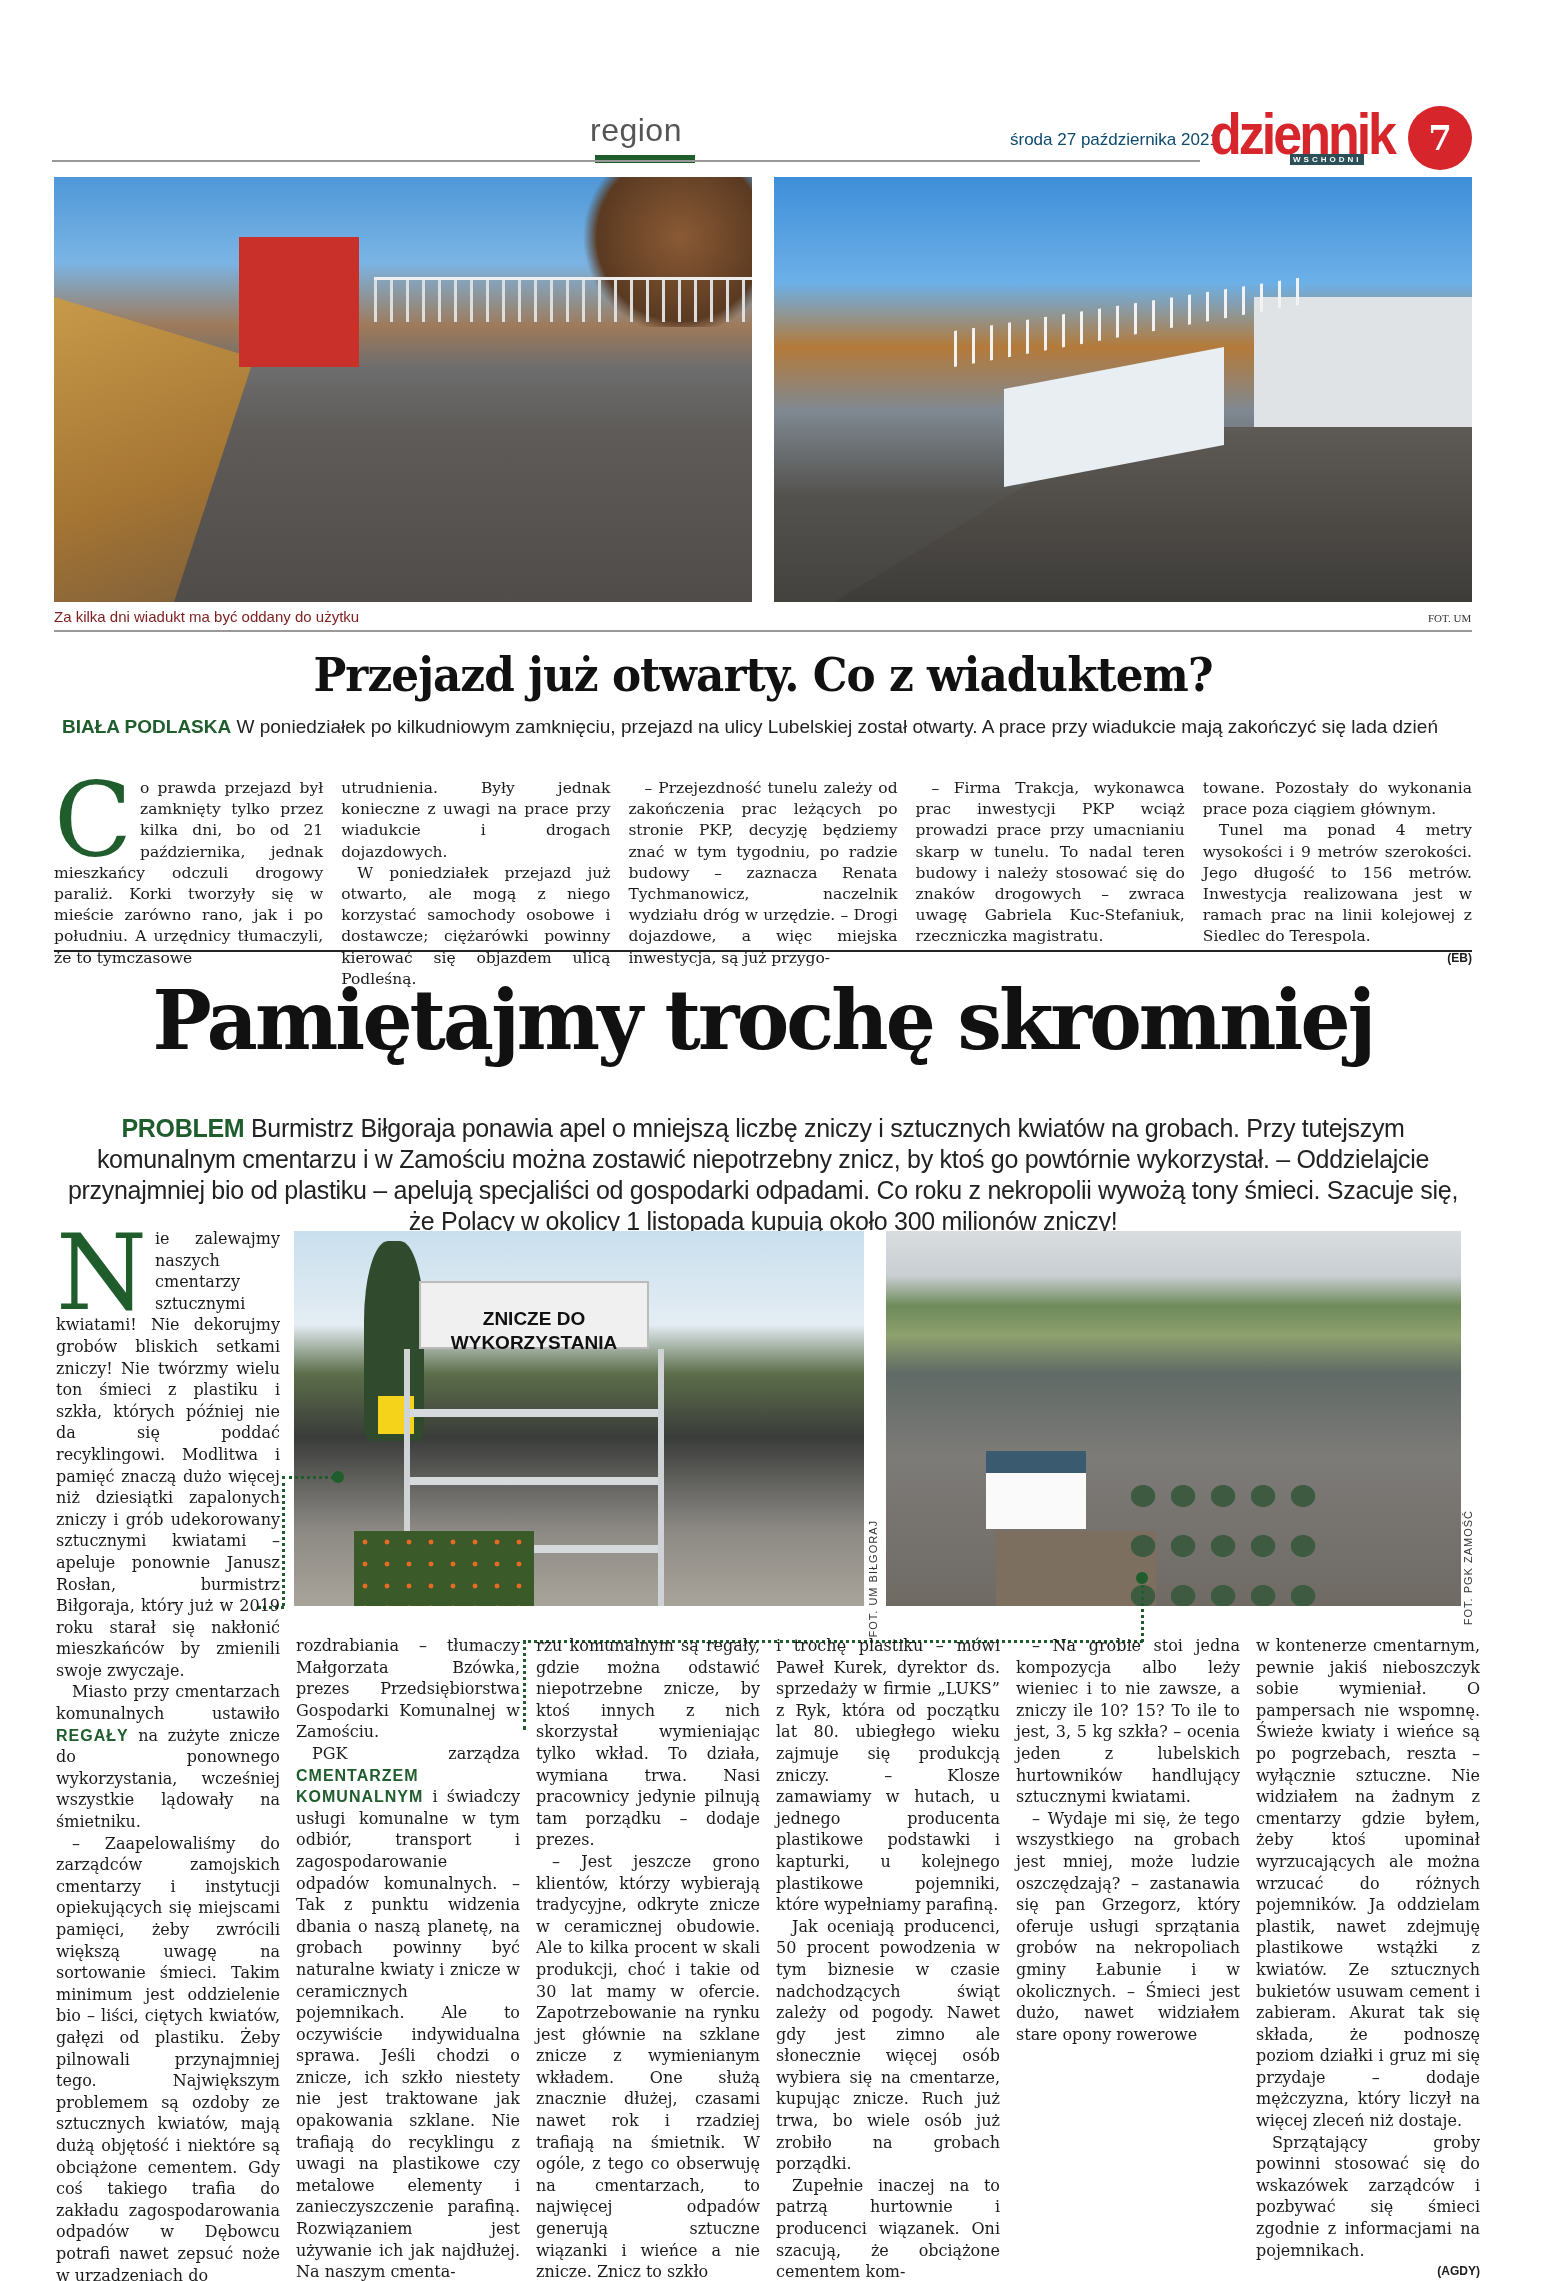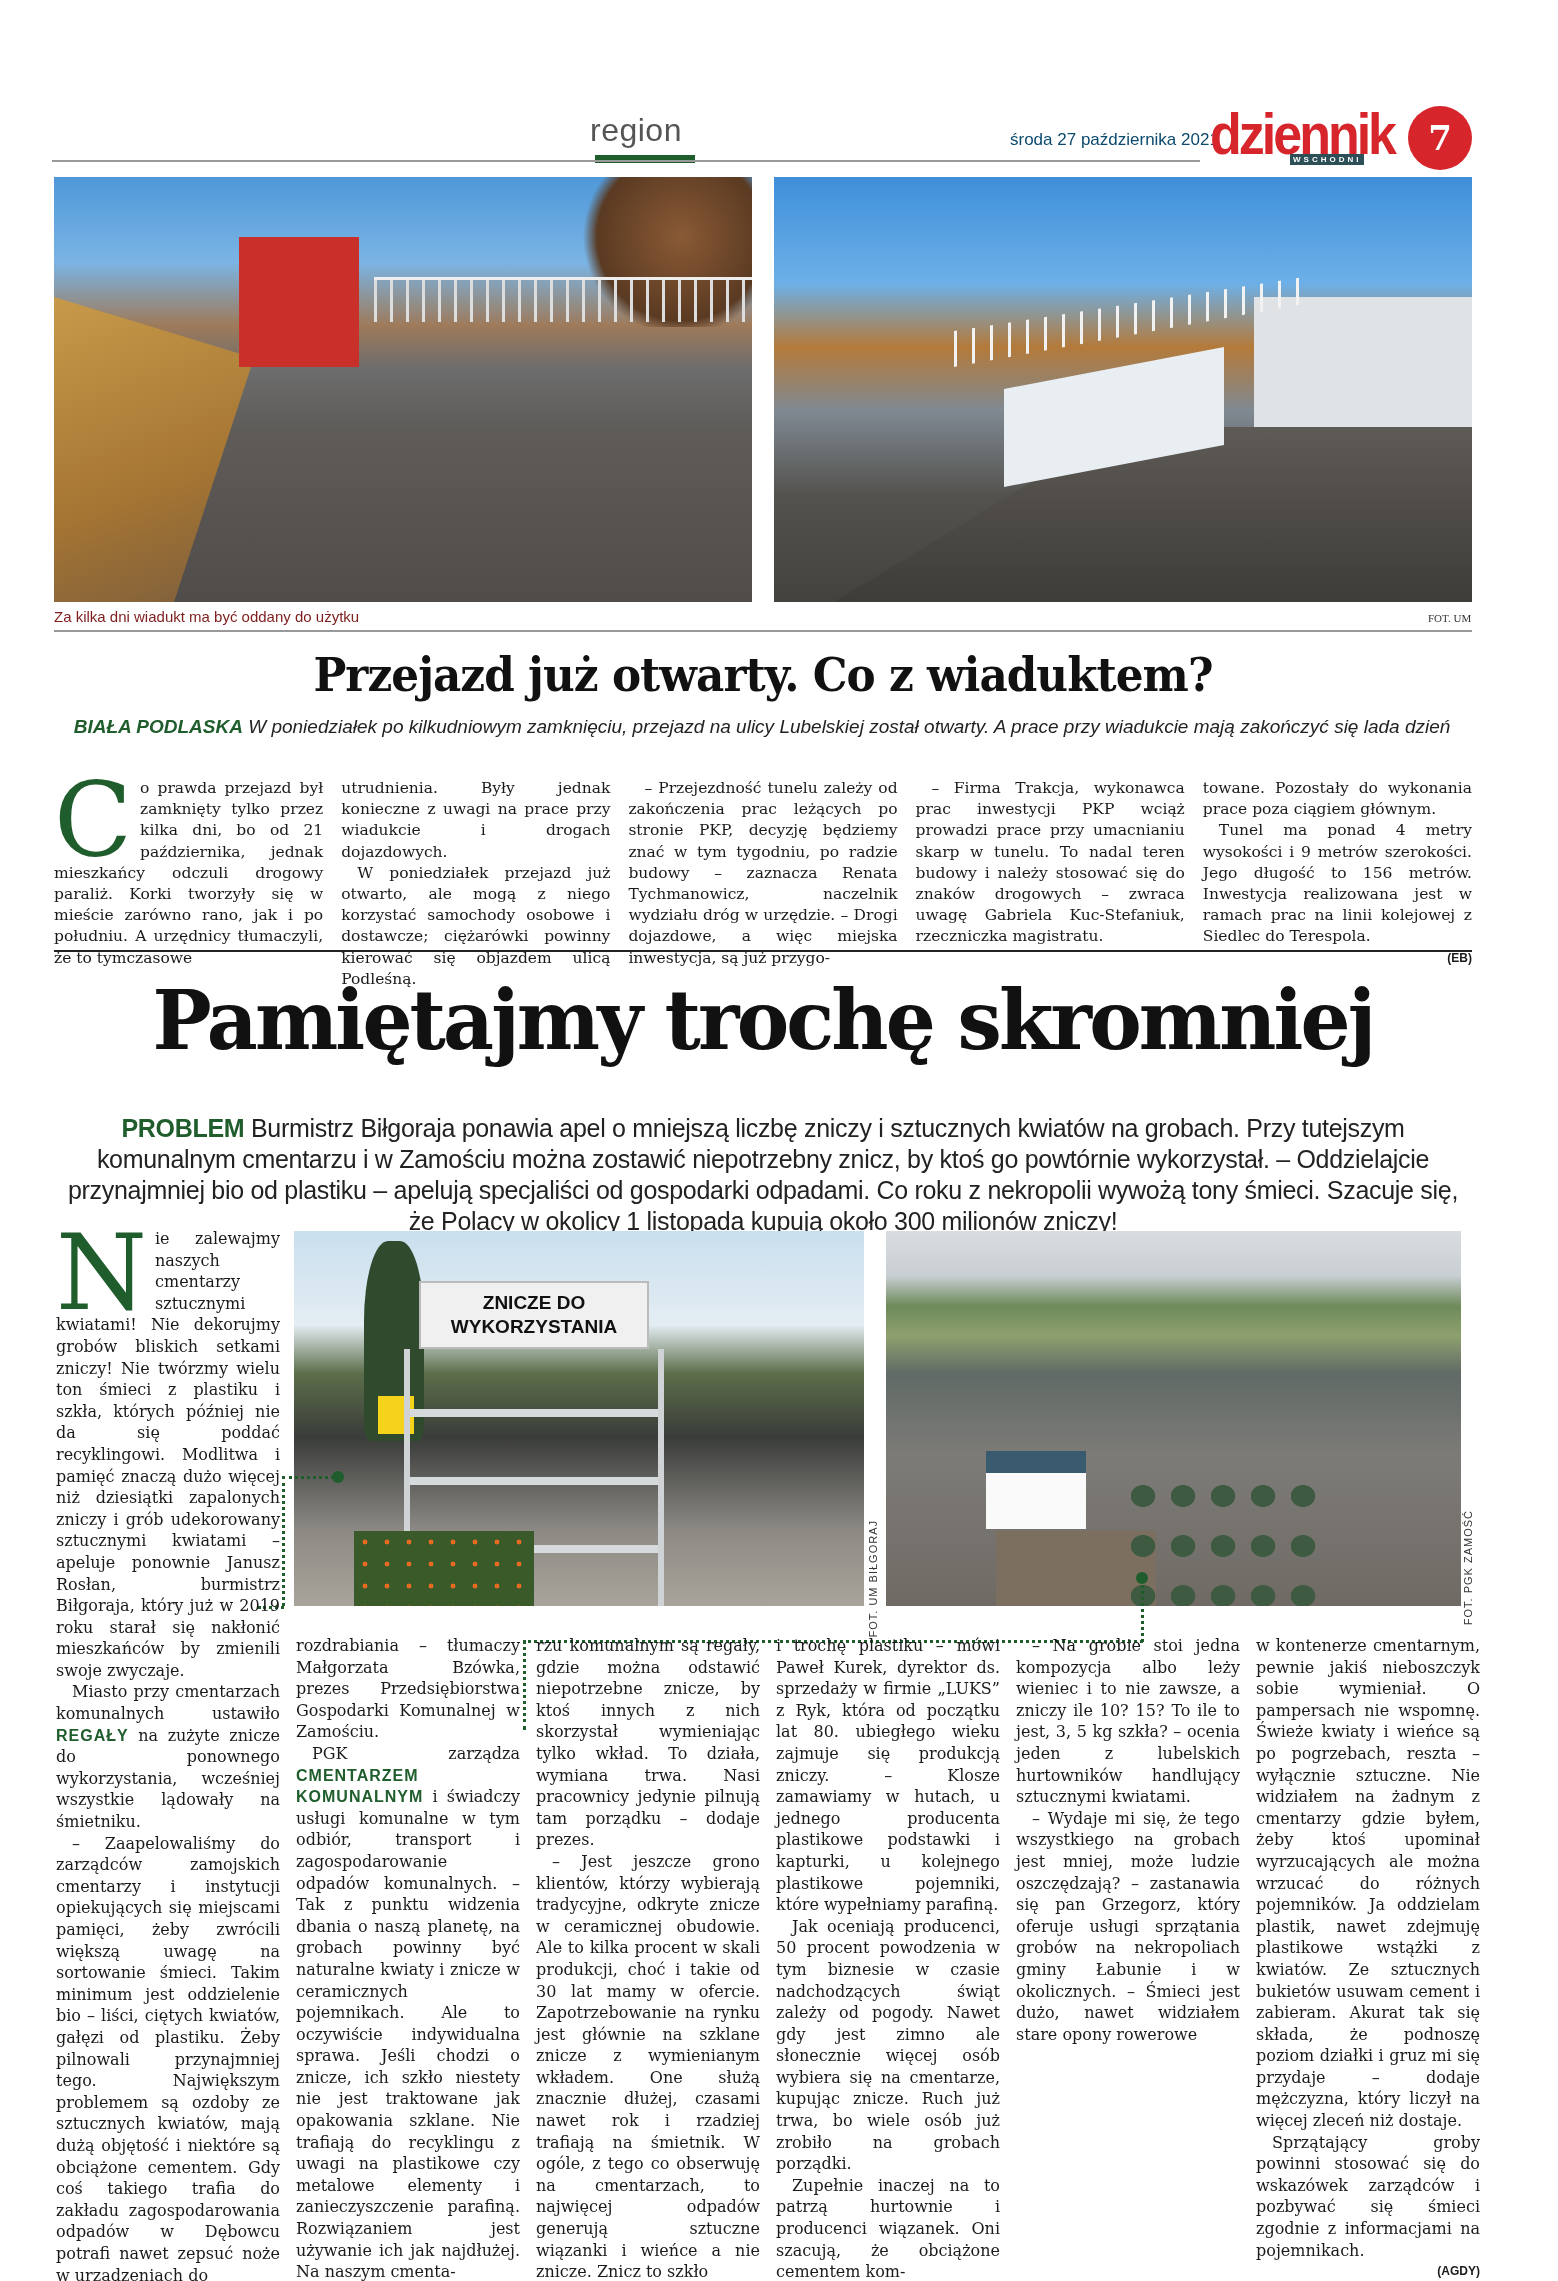--- a/index.html
+++ b/index.html
@@ -27,21 +27,21 @@
   .photo2 .wall { position:absolute; left:230px; top:170px; width:220px; height:140px; background:#e9eef3; clip-path: polygon(0 30%, 100% 0, 100% 70%, 0 100%); }
   .photo2 .rail2 { position:absolute; left:180px; top:100px; width:350px; height:90px; background: repeating-linear-gradient(90deg, #f2f2f2 0 3px, transparent 3px 18px); clip-path: polygon(0 60%, 100% 0, 100% 30%, 0 100%); }
   .photo2 .tunnel { position:absolute; left:480px; top:120px; width:218px; height:150px; background:#dfe3e6; }
   .photo2 .path { position:absolute; left:60px; top:250px; width:640px; height:175px; background: linear-gradient(180deg,#5e5a55,#3e3c39); clip-path: polygon(45% 0, 100% 0, 100% 100%, 0 100%); }
   .caption1 { left: 54px; top: 608px; font-family: "Liberation Sans", sans-serif; font-size: 15px; color: #7f1d1d; }
   .credit1 { left: 1428px; top: 612px; font-family: Liberation Serif, serif; font-size: 11px; color: #333; text-align: center; }
   .caption-rule { left: 54px; top: 630px; width: 1418px; height: 2px; background: #999; }
 
   
   .headline1 { left: 54px; top: 648px; width: 1418px; text-align: center; font-family: "DejaVu Serif", serif; font-weight: bold; font-size: 46px; color: #111; letter-spacing: -1px; transform: scaleX(0.95); }
-  .lead1 { left: 62px; top: 715px; width: 1400px; text-align: center; font-family: "Liberation Sans", sans-serif; font-size: 19px; color: #222; line-height: 24px; font-style: italic; }
+  .lead1 { left: 62px; top: 715px; width: 1400px; font-family: "Liberation Sans", sans-serif; font-size: 19px; color: #222; line-height: 24px; }
   .kicker { color: #1f5d2c; font-weight: bold; }
   .cols1 { left: 54px; top: 778px; width: 1418px; display: grid; grid-template-columns: repeat(5, 1fr); column-gap: 18px; font-size: 15.5px; line-height: 21.2px; text-align: justify; }
   .cols1 p { text-indent: 16px; }
   .cols1 p.noi { text-indent: 0; }
   .dropcap1 { float: left; font-size: 102px; line-height: 82px; color: #1f5d2c; margin: 2px 8px 0 0; font-family: "DejaVu Serif", serif; }
   .sig { text-align: right; font-family: "Liberation Sans", sans-serif; font-weight: bold; font-size: 12px; }
   .rule2 { left: 54px; top: 950px; width: 1418px; height: 2px; background: #222; }
 
   
   .headline2 { left: 54px; top: 960px; width: 1418px; text-align: center; font-family: "DejaVu Serif", serif; font-size: 82px; font-weight: bold; color: #111; letter-spacing: -3px; line-height: 120px; transform: scaleX(0.96); }
@@ -55,21 +55,21 @@
   .c3 { left: 536px; top: 1635px; width: 224px; }
   .c4 { left: 776px; top: 1635px; width: 224px; }
   .c5 { left: 1016px; top: 1635px; width: 224px; }
   .c6 { left: 1256px; top: 1635px; width: 224px; }
   .dropcap2 { float: left; font-size: 104px; line-height: 82px; color: #1f5d2c; margin: 4px 8px 0 0; font-family: "DejaVu Serif", serif; }
   .green-bold { color: #1f5d2c; font-weight: bold; font-family: "Liberation Sans", sans-serif; letter-spacing: 1px; }
 
   .photo3 { left: 294px; top: 1231px; width: 570px; height: 375px;
     background: linear-gradient(180deg, #c9dfee 0%, #e4edf3 25%, #5c6e4a 38%, #3a3c3a 55%, #8d8a85 80%, #a9a49a 100%); }
   .photo3 .tree { position:absolute; left:70px; top:10px; width:60px; height:200px; background:#2f4a2c; border-radius: 40% 40% 10% 10%; }
-  .photo3 .sign { position:absolute; left:125px; top:50px; width:230px; height:68px; background:#f0f0f0; border:2px solid #bbb; font-family:"Liberation Sans",sans-serif; font-weight:bold; font-size:19px; line-height:24px; text-align:center; color:#111; padding-top:8px; }
+  .photo3 .sign { position:absolute; left:125px; top:50px; width:230px; height:68px; background:#f0f0f0; border:2px solid #bbb; font-family:"Liberation Sans",sans-serif; font-weight:bold; font-size:19px; line-height:24px; text-align:center; color:#111; padding-top:24px; }
   .photo3 .shelf { position:absolute; left:110px; top:118px; width:260px; height:257px; border-left:6px solid #cfd3d6; border-right:6px solid #cfd3d6; background: repeating-linear-gradient(180deg, transparent 0 60px, #d7dadd 60px 68px); }
   .photo3 .flowers { position:absolute; left:60px; top:300px; width:180px; height:75px; background: radial-gradient(circle, #e66a1f 15%, transparent 17%) 0 0/22px 22px, #3b5a2a; }
   .photo3 .yellowsign { position:absolute; left:84px; top:165px; width:36px; height:38px; background:#f5d31a; }
   .credit3 { left: 867px; top: 1520px; font-family: "Liberation Sans", sans-serif; font-size: 11px; color: #333; writing-mode: vertical-rl; transform: rotate(180deg); letter-spacing: 1px; }
   .photo4 { left: 886px; top: 1231px; width: 575px; height: 375px;
     background: linear-gradient(180deg, #d9dde0 0%, #c8ced2 12%, #6e8a5a 20%, #8ea06e 28%, #606a66 38%, #7d7b78 60%, #6f6a64 100%); }
   .photo4 .building { position:absolute; left:100px; top:220px; width:100px; height:78px; background:#fafafa; border-top:22px solid #3a5a70; }
   .photo4 .plaza { position:absolute; left:110px; top:300px; width:160px; height:75px; background:#7c6f5f; }
   .photo4 .trees4 { position:absolute; left:245px; top:240px; width:200px; height:135px; background: radial-gradient(ellipse at 30% 50%, #3e5a40 30%, transparent 32%) 0 0/40px 50px; }
   .credit4 { left: 1462px; top: 1510px; font-family: "Liberation Sans", sans-serif; font-size: 11px; color: #333; writing-mode: vertical-rl; transform: rotate(180deg); letter-spacing: 1px; }

